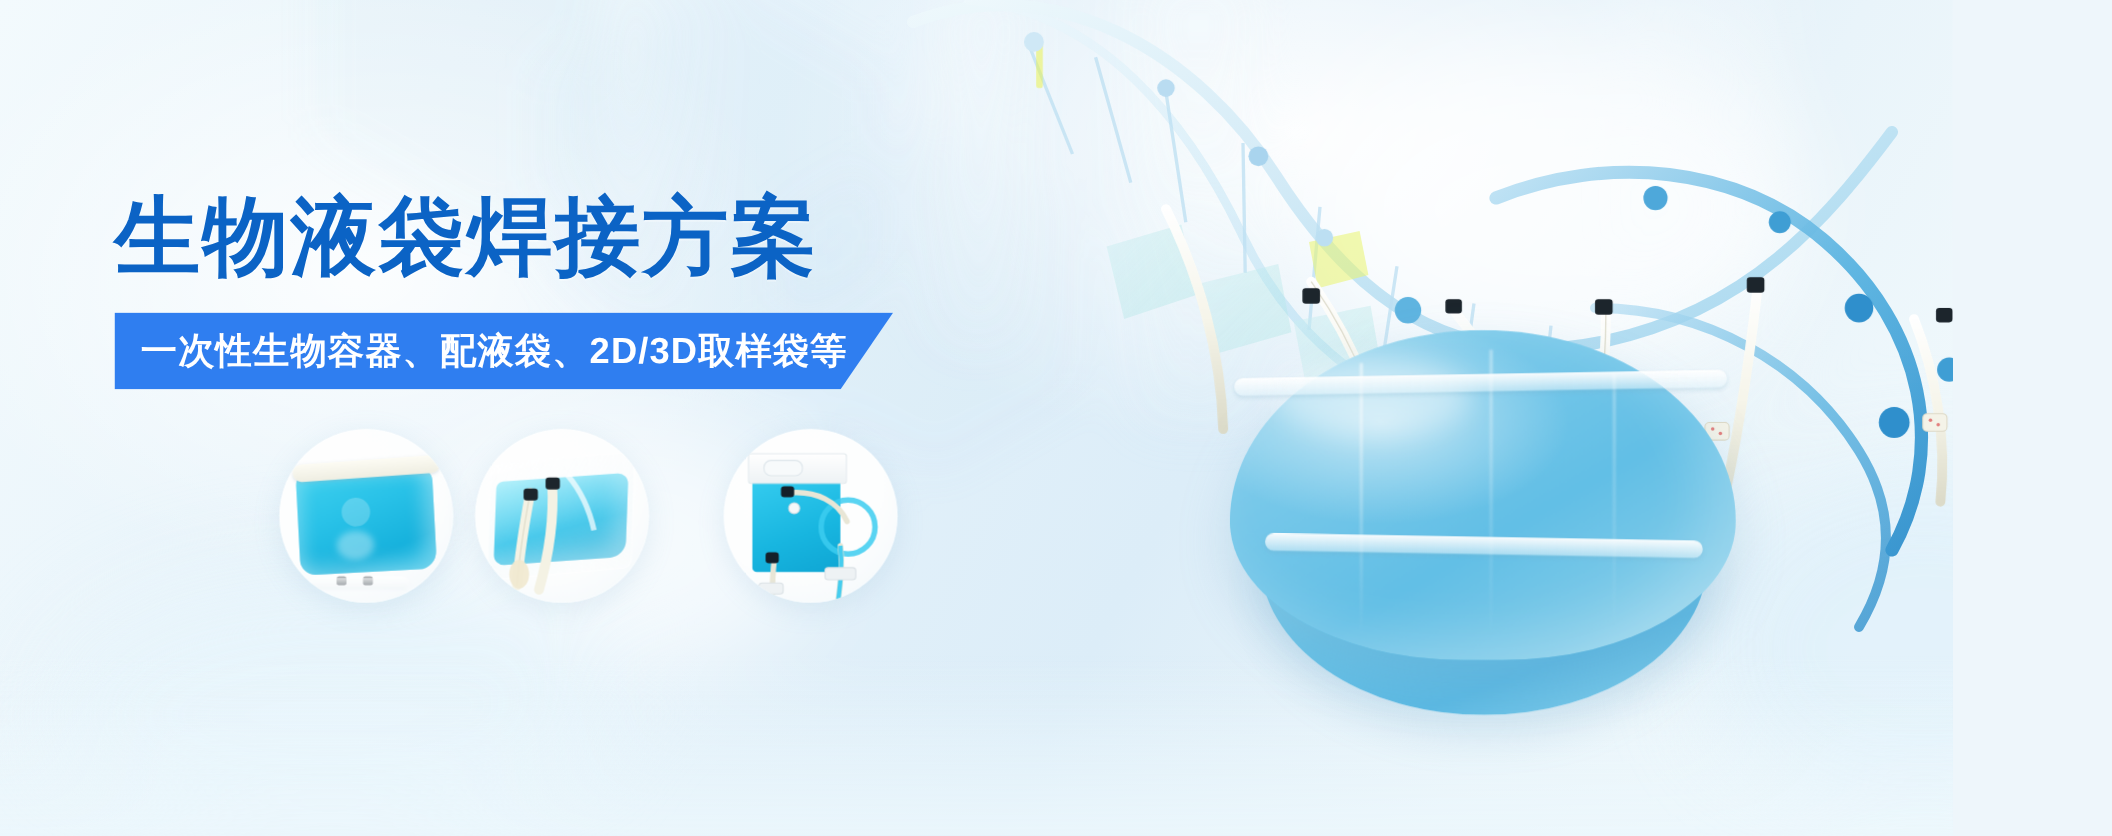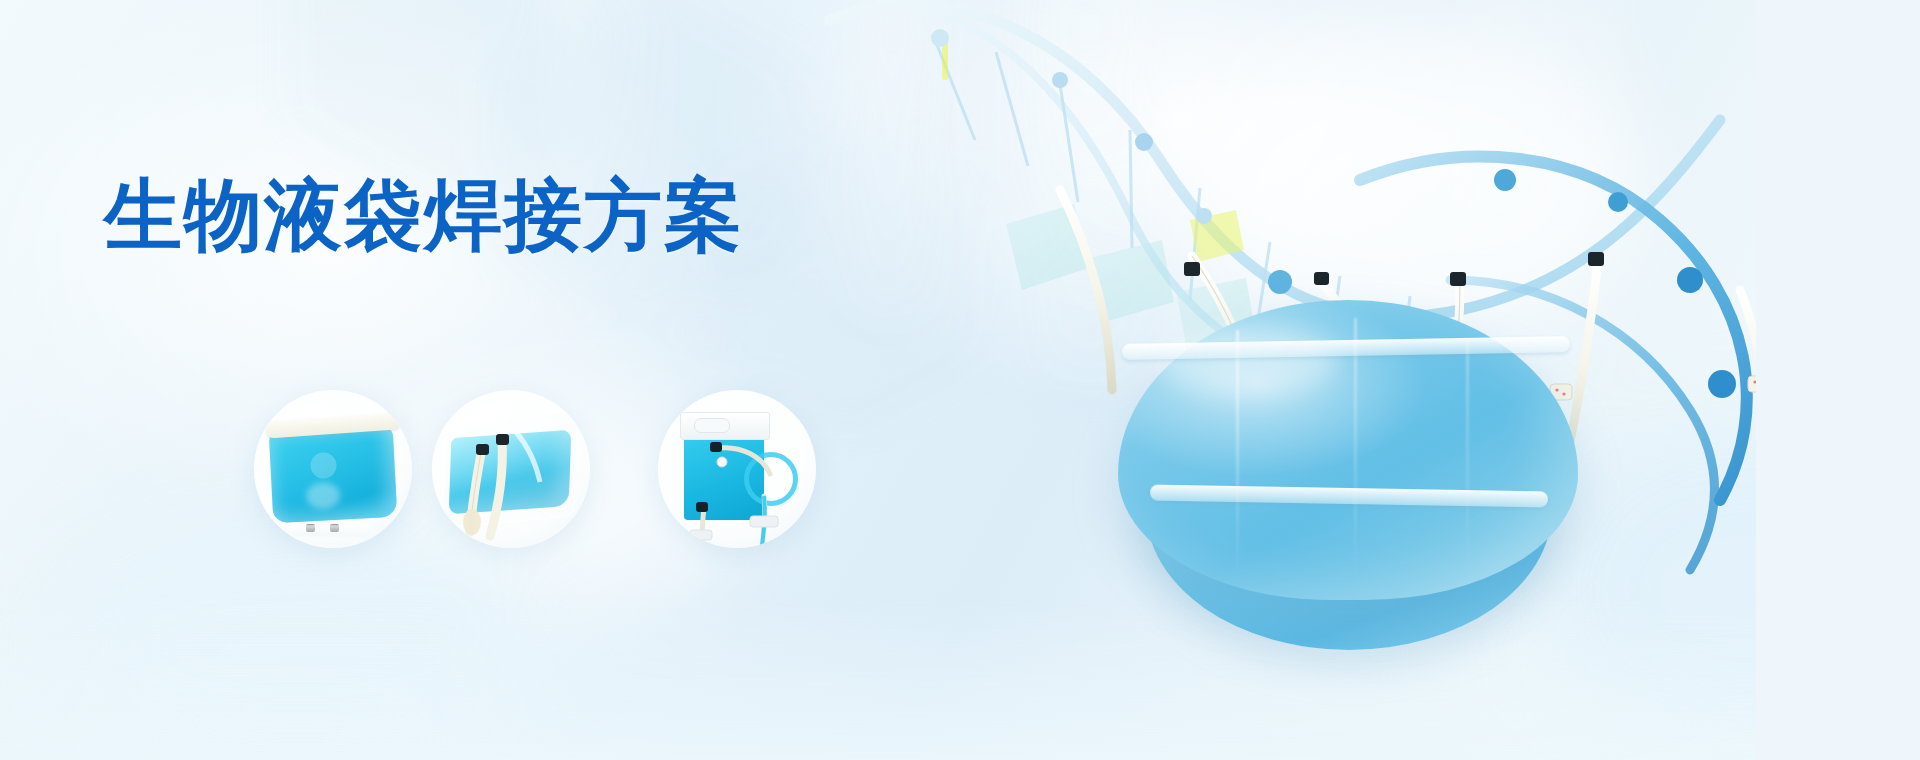--- a/index.html
+++ b/index.html
@@ -8,20 +8,21 @@
     width:1920px;height:760px;overflow:hidden;
     font-family:"Liberation Sans","DejaVu Sans",sans-serif;
     background:#eef6fb;
   }
   .banner{
     position:relative;width:1756px;height:760px;overflow:hidden;
     background:
       radial-gradient(ellipse 680px 420px at 1180px 120px, rgba(255,255,255,.95) 0%, rgba(255,255,255,0) 70%),
       radial-gradient(ellipse 560px 380px at 330px 250px, rgba(255,255,255,.85) 0%, rgba(255,255,255,0) 72%),
       linear-gradient(118deg,#f3fafd 0%,#eaf5fb 20%,#e3f1fa 42%,#dcedf8 60%,#e9f4fa 78%,#f4fbfd 100%);
+    padding-left: 19px;
   }
 
   
   .bg-layer{position:absolute;inset:0;filter:blur(0px);pointer-events:none;}
   .bg-blur{position:absolute;inset:0;filter:blur(22px);opacity:.85;}
   .hex{
     position:absolute;
     width:300px;height:173px;
     background:rgba(176,214,238,.22);
     opacity:.55;
@@ -363,15 +364,18 @@
       <rect x="52" y="52" width="12" height="10" rx="3" fill="#14202a"></rect>
       <rect x="38" y="112" width="12" height="10" rx="3" fill="#14202a"></rect>
       <rect x="92" y="126" width="28" height="11" rx="3" fill="#eef2f4" stroke="#dbe2e6"></rect>
       <rect x="32" y="140" width="22" height="10" rx="3" fill="#eef2f4" stroke="#dbe2e6"></rect>
       <circle cx="64" cy="72" r="5" fill="#f6f8f9" stroke="#d6dee3"></circle>
     </svg>
   </div>
 
   <div class="headline-wrap">
     <div class="headline">生物液袋焊接方案</div>
+    <div class="subbar">
+      <span class="subbar-text">一次性生物容器、配液袋、2D/3D取样袋等</span>
+    </div>
   </div>
 
 </div>
 
 </body></html>

